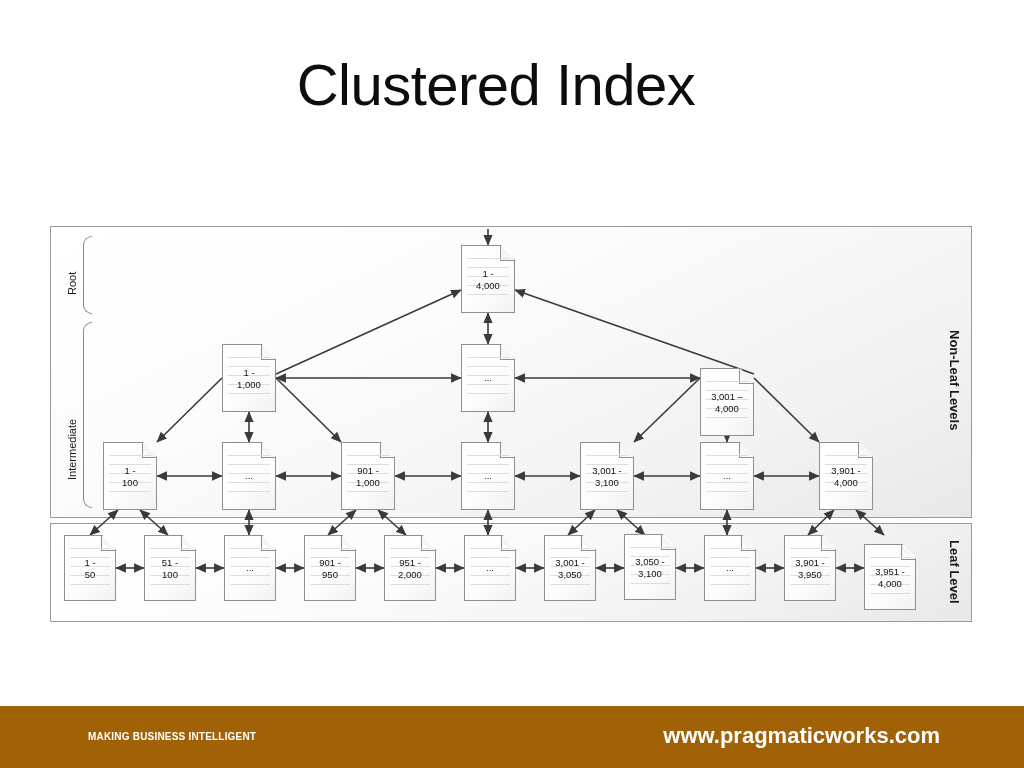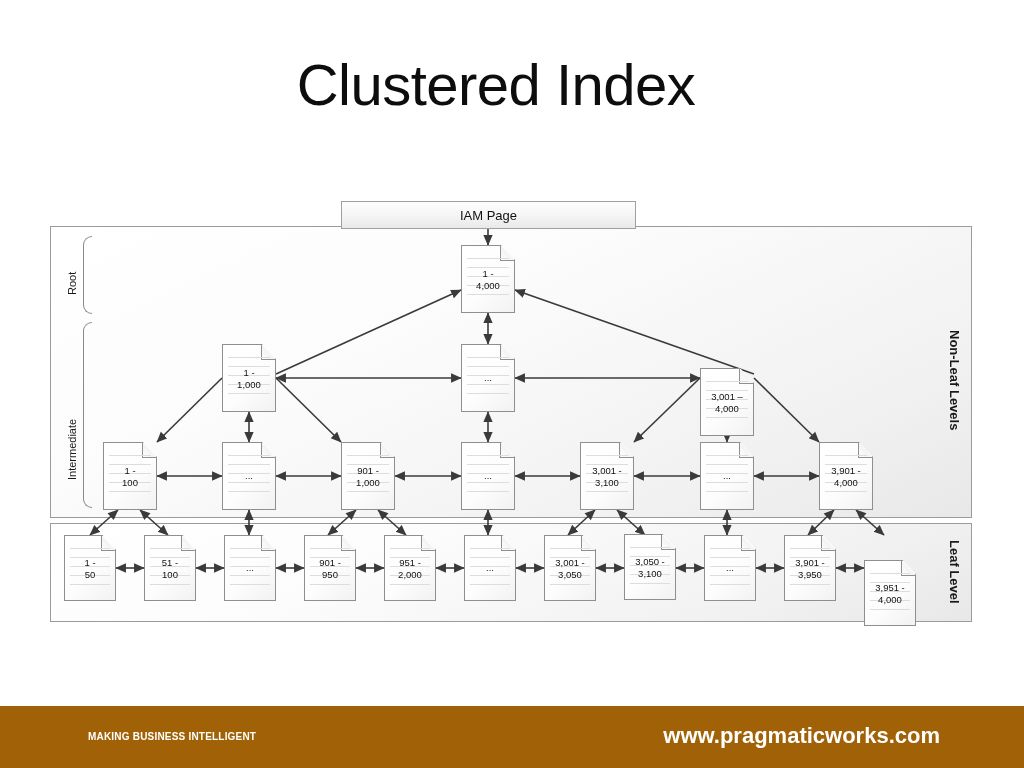--- a/index.html
+++ b/index.html
@@ -192,23 +192,20 @@
   <div class="panel" id="panel-leaf"></div>
 
   <div class="brace" id="brace-root"></div>
   <div class="brace" id="brace-int"></div>
 
   <div class="band-label up" id="label-root">Root</div>
   <div class="band-label up" id="label-intermediate">Intermediate</div>
   <div class="band-label down" id="label-nonleaf">Non-Leaf Levels</div>
   <div class="band-label down" id="label-leaf">Leaf Level</div>
 
-  <div id="iam-box">
-    <span>IAM Page</span>
-  </div>
 
   <svg id="edge-layer" viewBox="0 0 1024 700" width="1024" height="700">
     <defs>
       <marker id="ah" markerWidth="7" markerHeight="7" refX="6.2" refY="3.2" orient="auto" markerUnits="strokeWidth">
         <path d="M0,0.3 L6.6,3.2 L0,6.1 z" fill="#3a3a3a"></path>
       </marker>
       <marker id="ah-start" markerWidth="7" markerHeight="7" refX="0.4" refY="3.2" orient="auto" markerUnits="strokeWidth">
         <path d="M6.6,0.3 L0,3.2 L6.6,6.1 z" fill="#3a3a3a"></path>
       </marker>
     </defs>
@@ -518,21 +515,21 @@
         <div class="rules">
           <i></i>
           <i></i>
           <i></i>
           <i></i>
           <i></i>
         </div>
         <div class="caption">3,901 -
 3,950</div>
       </div>
-      <div class="node leaf" style="left: 864px; top: 560px; border-radius: 7px;">
+      <div class="node leaf" style="left: 864px; top: 544px; border-radius: 7px;">
         <div class="sheet"></div>
         <div class="fold"></div>
         <div class="rules">
           <i></i>
           <i></i>
           <i></i>
           <i></i>
           <i></i>
         </div>
         <div class="caption">3,951 -

